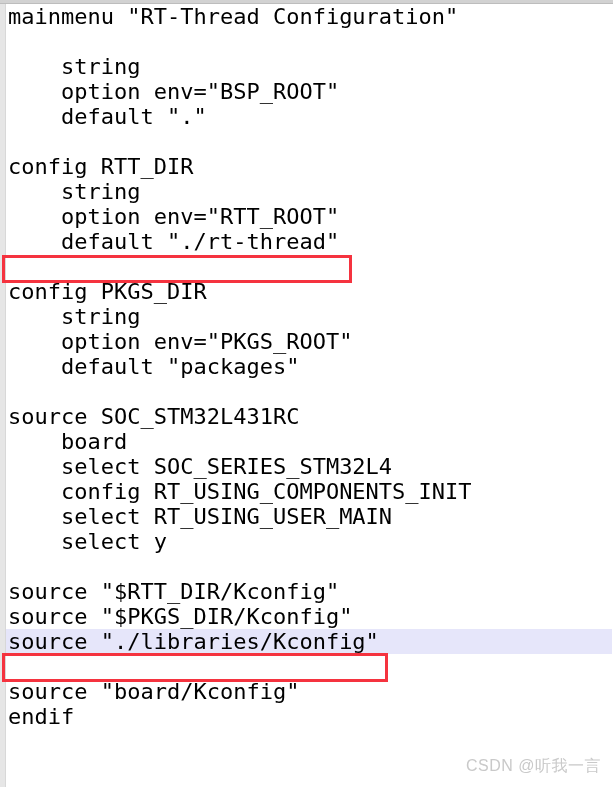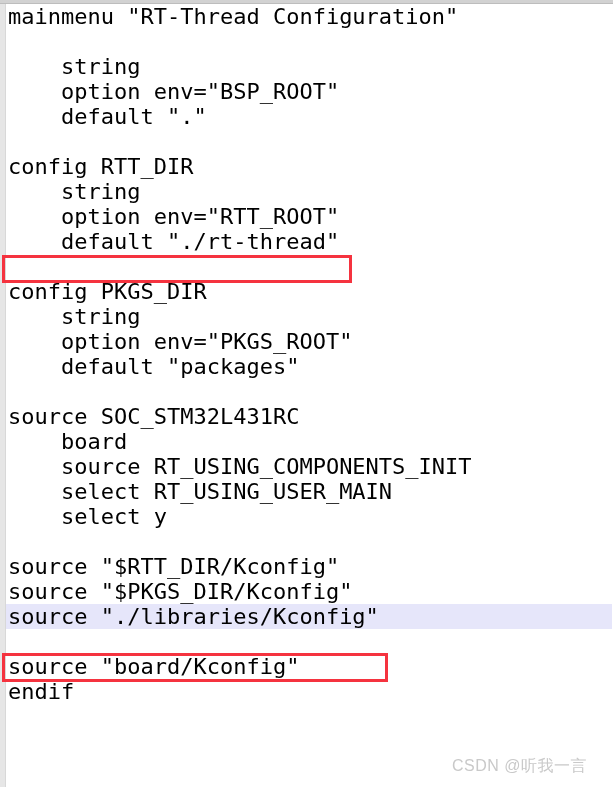--- a/index.html
+++ b/index.html
@@ -89,21 +89,21 @@
     height: 28px;
   }
   #redbox-source-libraries {
     left: 2px;
     top: 653px;
     width: 386px;
     height: 29px;
   }
   .watermark {
     position: absolute;
-    right: 26px;
+    right: 12px;
     bottom: 10px;
     font-family: "Liberation Sans", sans-serif;
     font-size: 16px;
     color: #c9c9c9;
     letter-spacing: 0.5px;
     white-space: nowrap;
     z-index: 6;
   }
 </style>
 </head>
@@ -126,21 +126,22 @@
       <div class="line"><span class="txt">    option env="RTT_ROOT"</span></div>
       <div class="line"><span class="txt">    default "./rt-thread"</span></div>
       <div class="line blank"><span class="txt"></span></div>
       <div class="line"><span class="txt">config PKGS_DIR</span></div>
       <div class="line"><span class="txt">    string</span></div>
       <div class="line"><span class="txt">    option env="PKGS_ROOT"</span></div>
       <div class="line"><span class="txt">    default "packages"</span></div>
       <div class="line blank"><span class="txt"></span></div>
       <div class="line"><span class="txt">source SOC_STM32L431RC</span></div>
       <div class="line"><span class="txt">    board</span></div>
-      <div class="line"><span class="txt">    source RT_USING_COMPONENTS_INIT</span></div>
+      <div class="line"><span class="txt">    select SOC_SERIES_STM32L4</span></div>
+      <div class="line"><span class="txt">    config RT_USING_COMPONENTS_INIT</span></div>
       <div class="line"><span class="txt">    select RT_USING_USER_MAIN</span></div>
       <div class="line"><span class="txt">    select y</span></div>
       <div class="line blank"><span class="txt"></span></div>
       <div class="line"><span class="txt">source "$RTT_DIR/Kconfig"</span></div>
       <div class="line"><span class="txt">source "$PKGS_DIR/Kconfig"</span></div>
       <div class="line hl-line"><span class="txt">source "./libraries/Kconfig"</span></div>
       <div class="line blank"><span class="txt"></span></div>
       <div class="line"><span class="txt">source "board/Kconfig"</span></div>
       <div class="line"><span class="txt">endif</span></div>
     </div>

